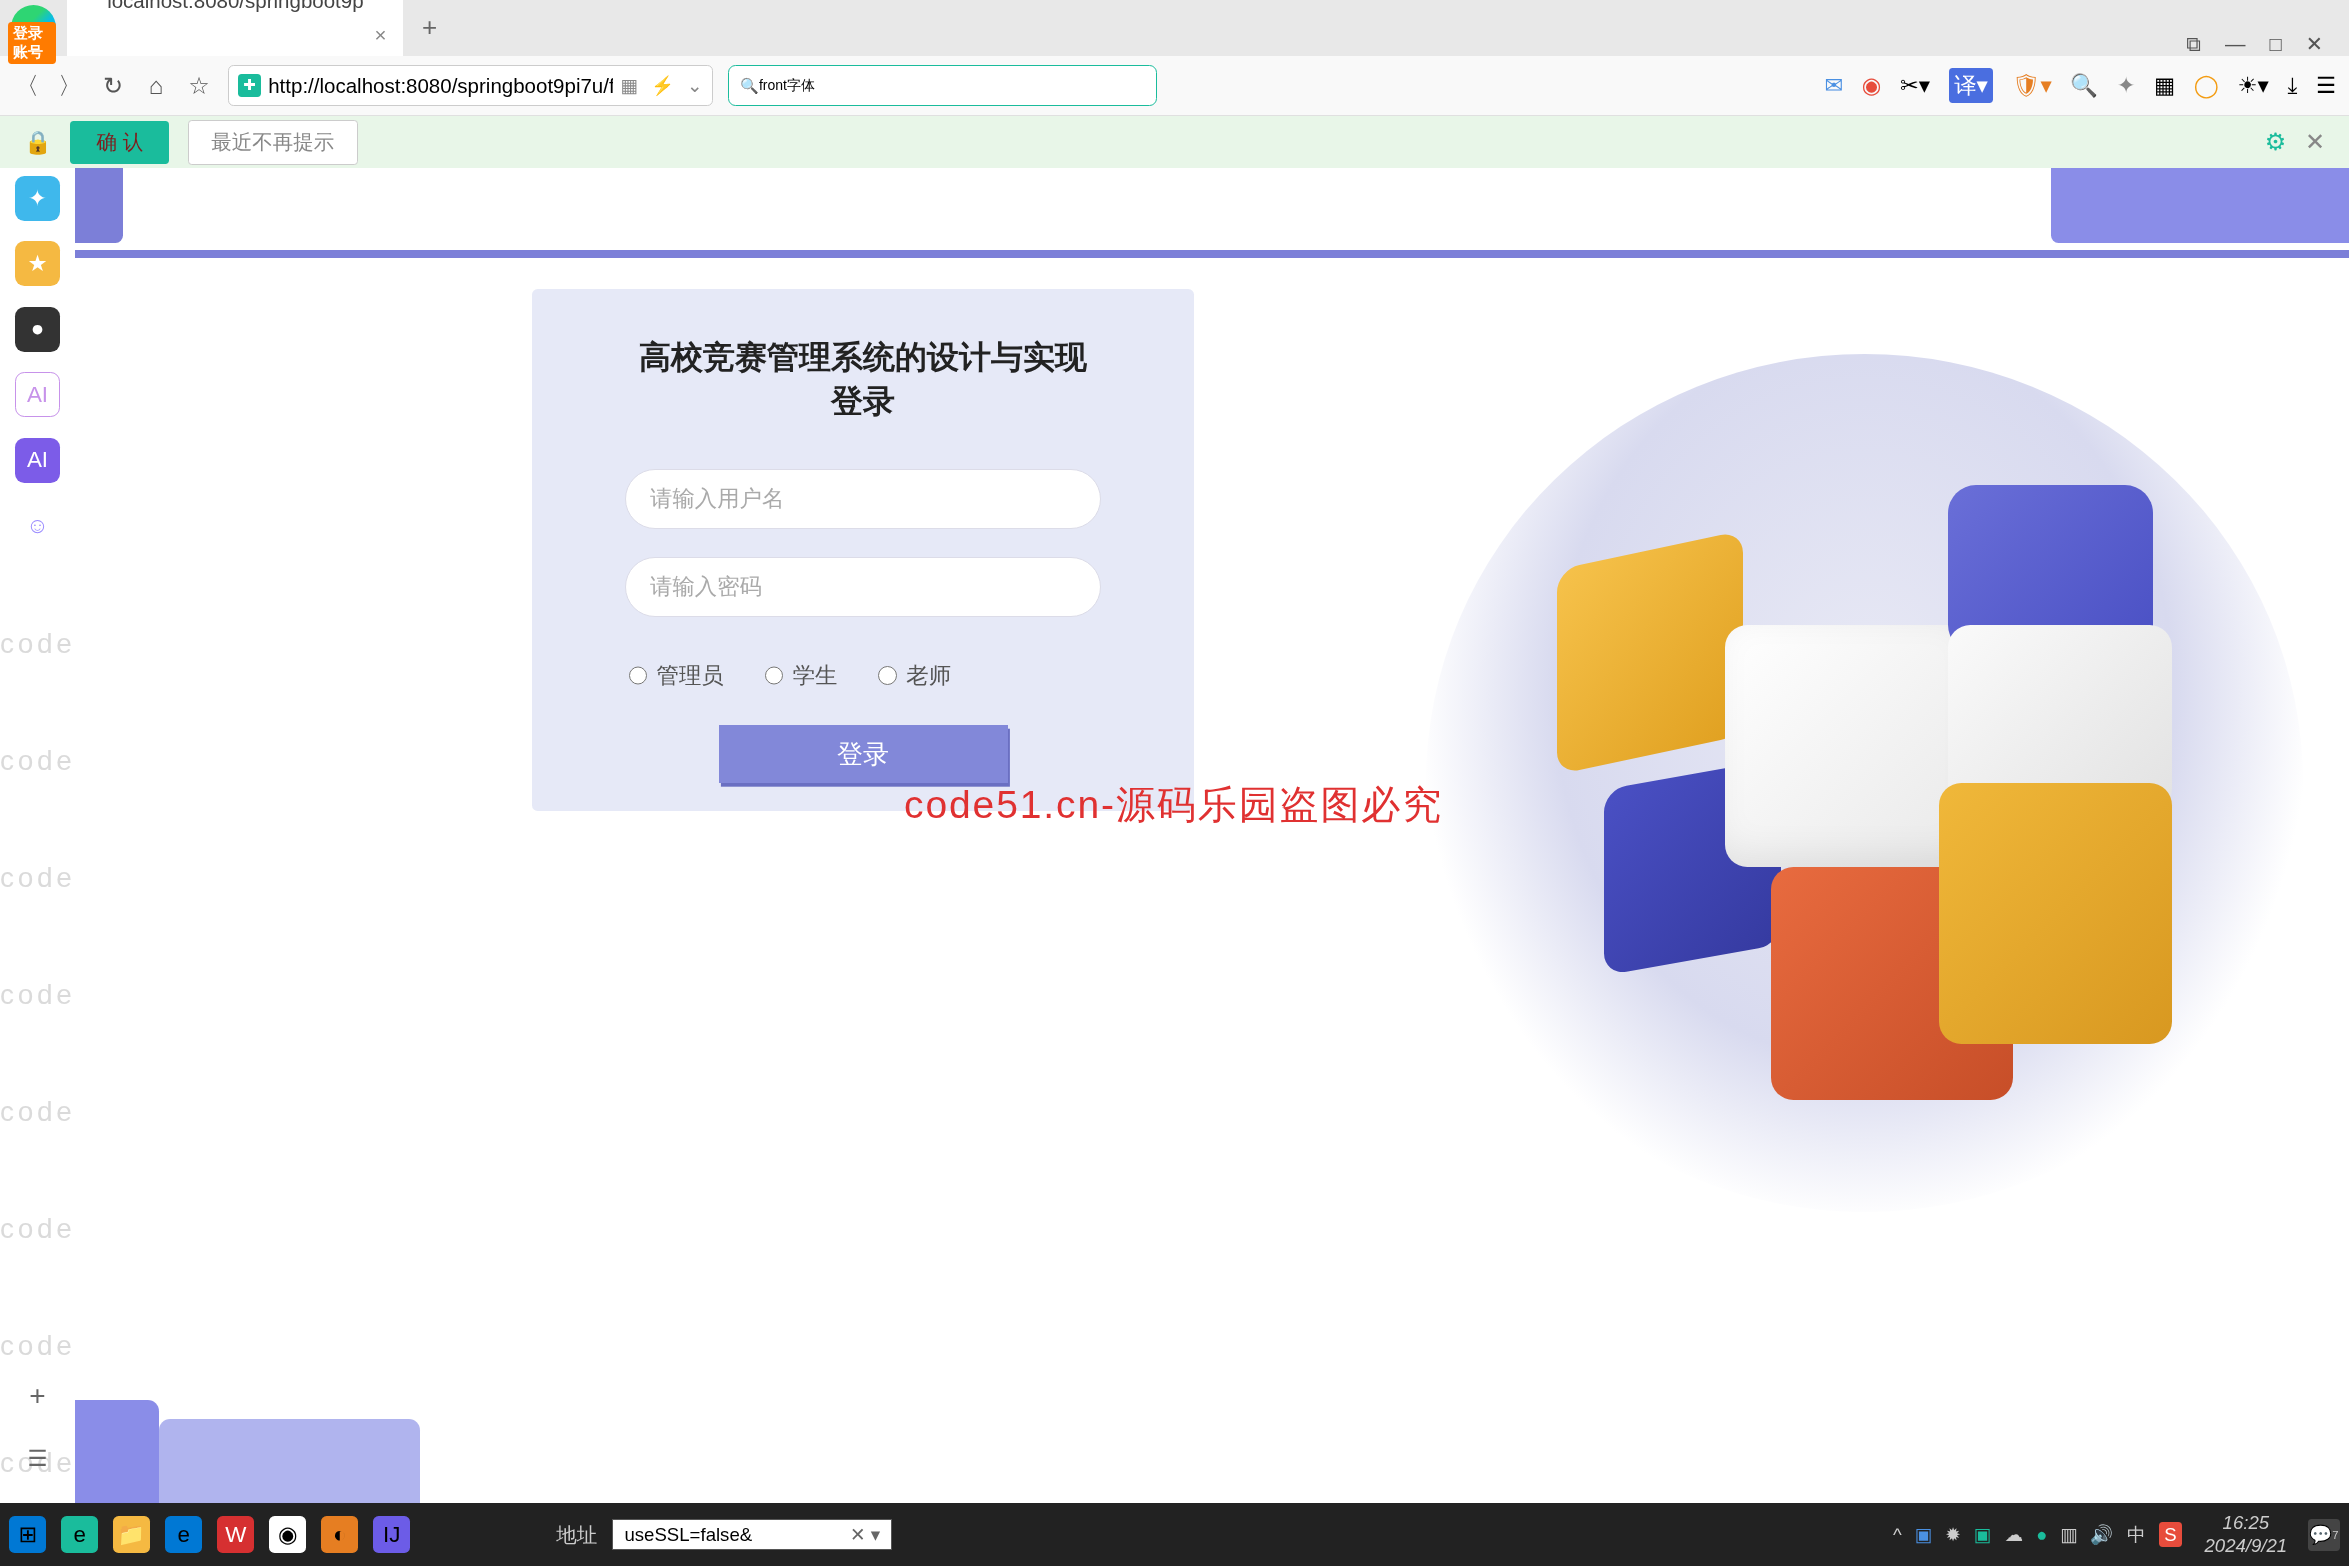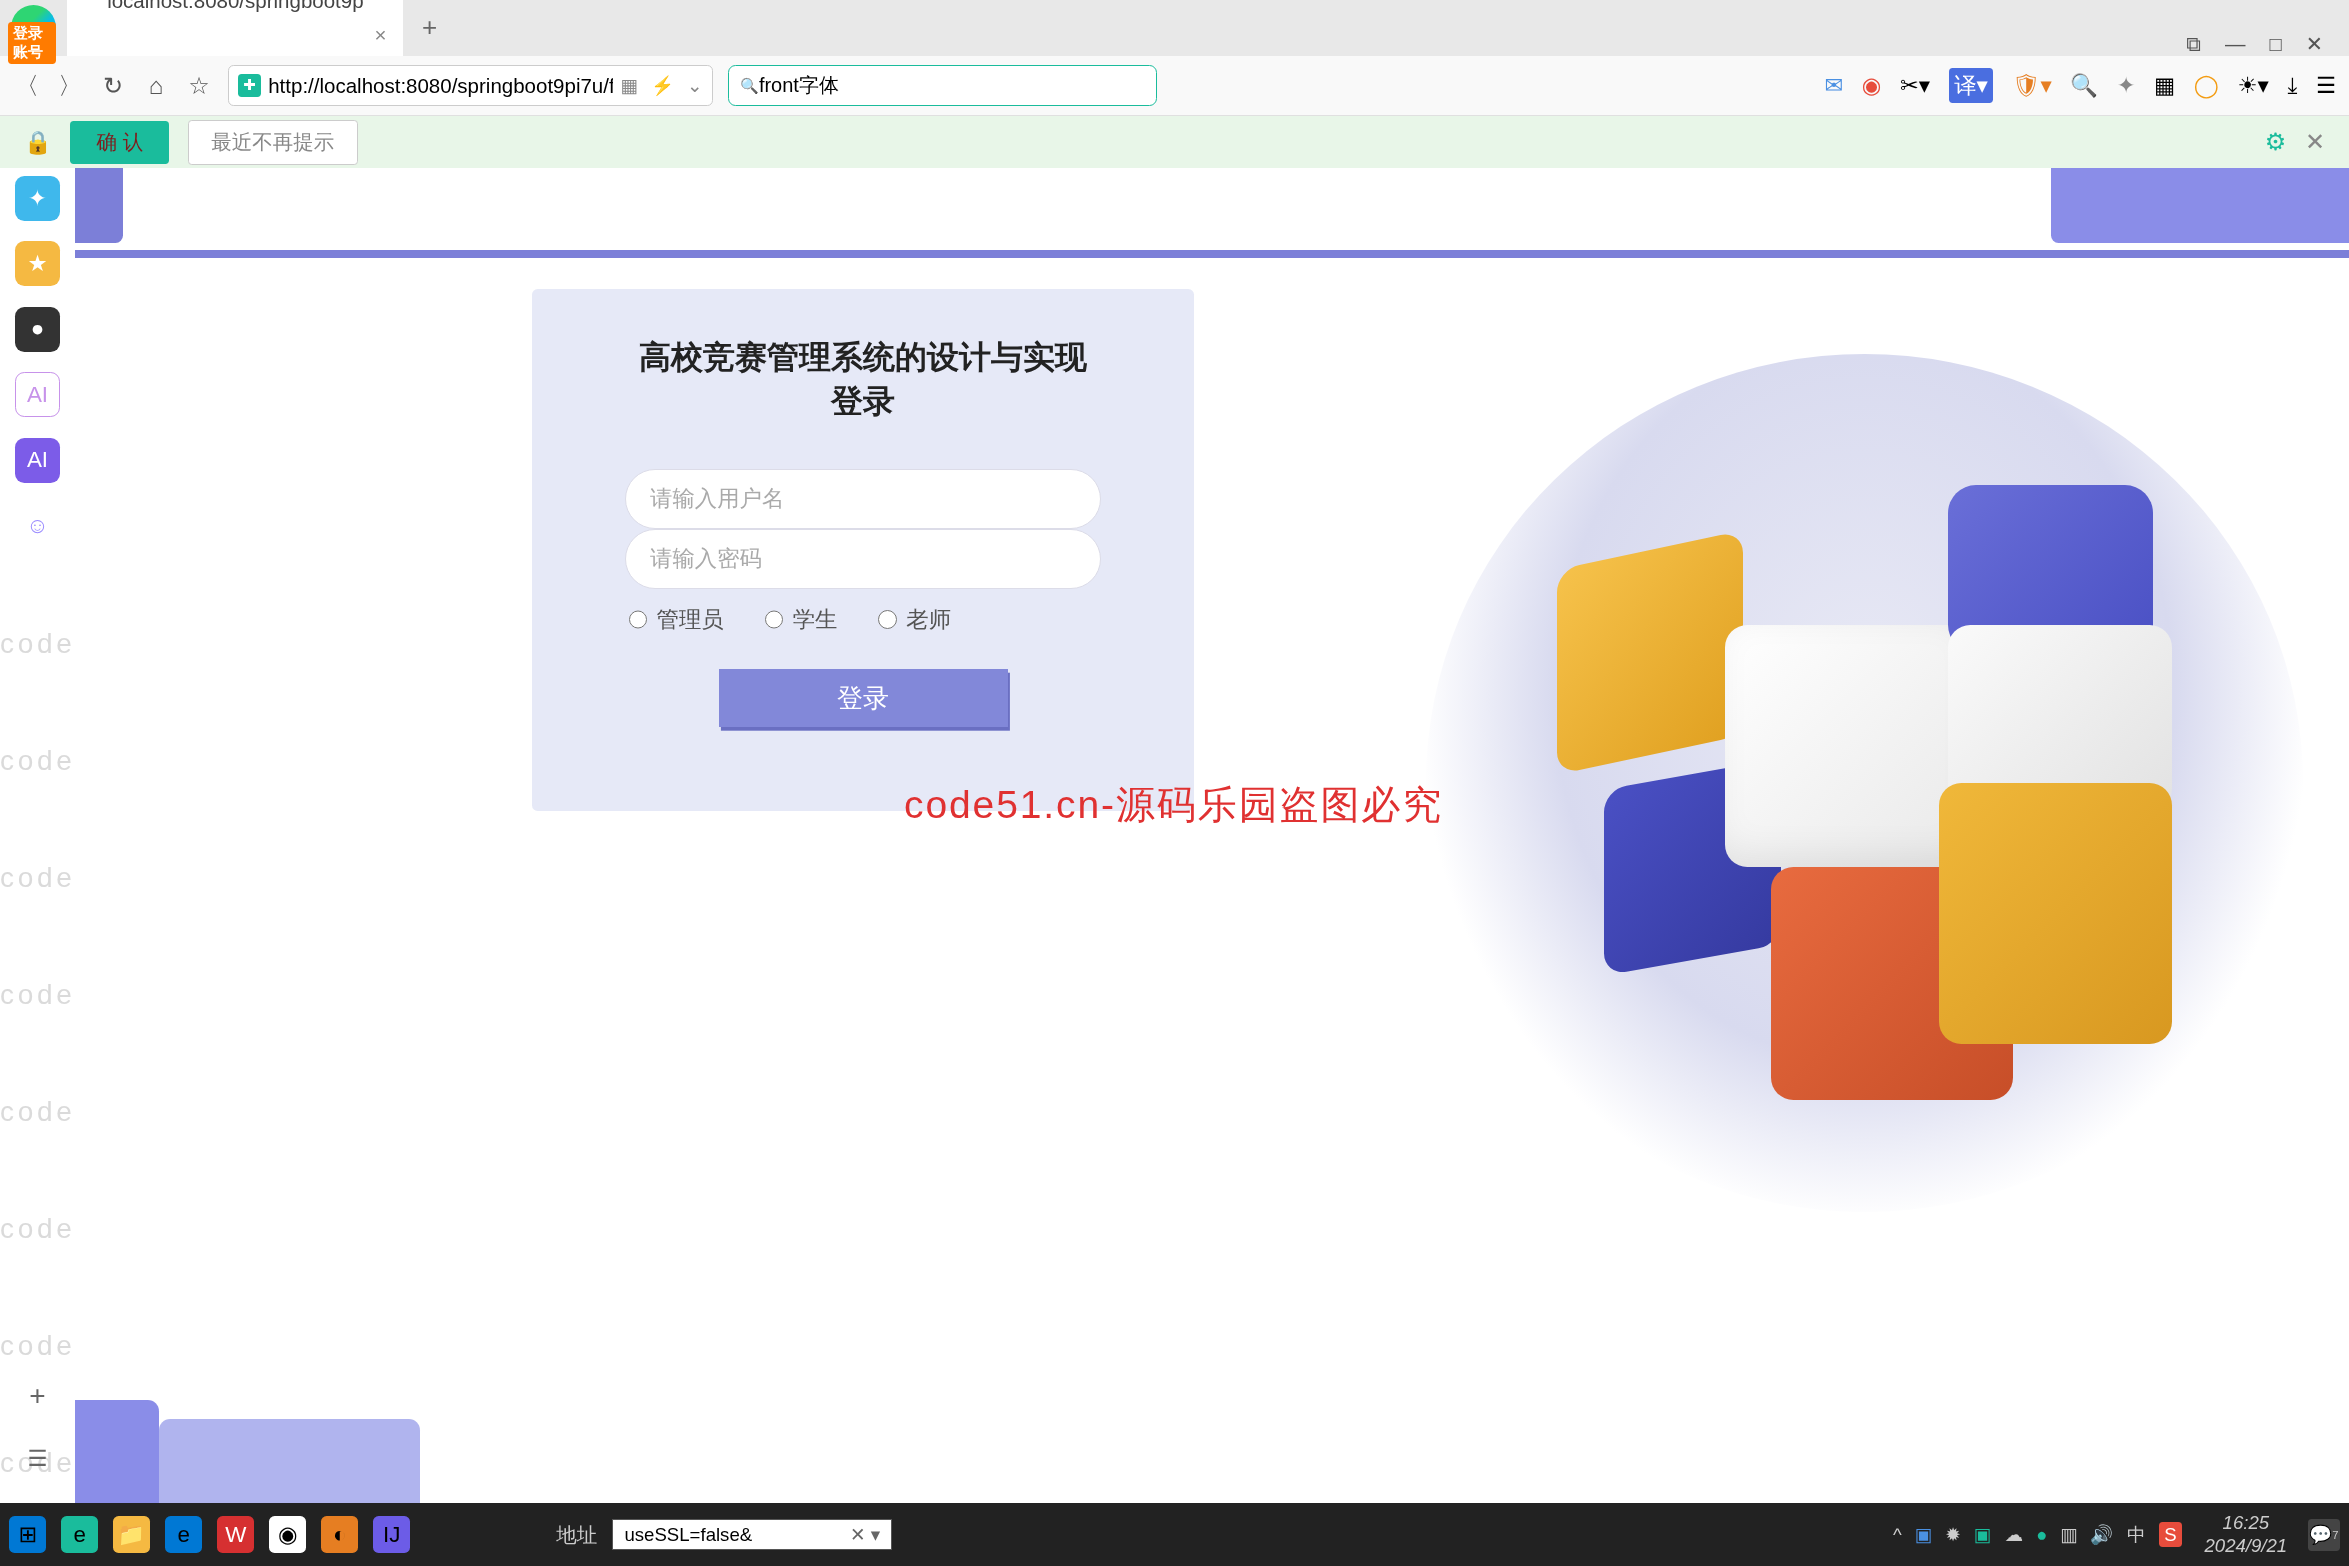--- a/index.html
+++ b/index.html
@@ -118,21 +118,21 @@
 .search-box {
   flex: 0 0 429px;
   height: 41px;
   display: flex;
   align-items: center;
   padding: 0 11.2px;
   border: 1.9px solid #1abc9c;
   border-radius: 7.5px;
   background: #fff;
 }
-.search-box input { border: none; outline: none; flex: 1; font-size: 20px; background: transparent; }
+.search-box input { border: none; outline: none; flex: 1; font-size: 14px; background: transparent; }
 .toolbar-icons { display: flex; gap: 18.6px; align-items: center; margin-left: auto; font-size: 22.4px; }
 .toolbar-icons span { cursor: pointer; }
 .notify-bar {
   height: 52px;
   background: #e8f6e8;
   display: flex;
   align-items: center;
   padding: 0 24px;
   gap: 18.6px;
   font-size: 22.4px;
@@ -208,20 +208,21 @@
   margin-bottom: 45px;
 }
 .login-input {
   width: 100%;
   height: 60px;
   border: 0.9px solid #dcdce8;
   border-radius: 30px;
   padding: 0 24px;
   font-size: 22.4px;
   background: #fff;
+  margin-bottom: 28px;
   outline: none;
 }
 .login-input::placeholder { color: #aaa; }
 .role-row { display: flex; gap: 41px; padding: 15px 3.7px 34px; font-size: 22.4px; color: #555; }
 .role-row label { display: flex; gap: 9.3px; align-items: center; cursor: pointer;}
 .role-row input { width: 18.6px; height: 18.6px; }
 .login-btn {
   display: block;
   margin: 0 auto;
   width: 289px;

